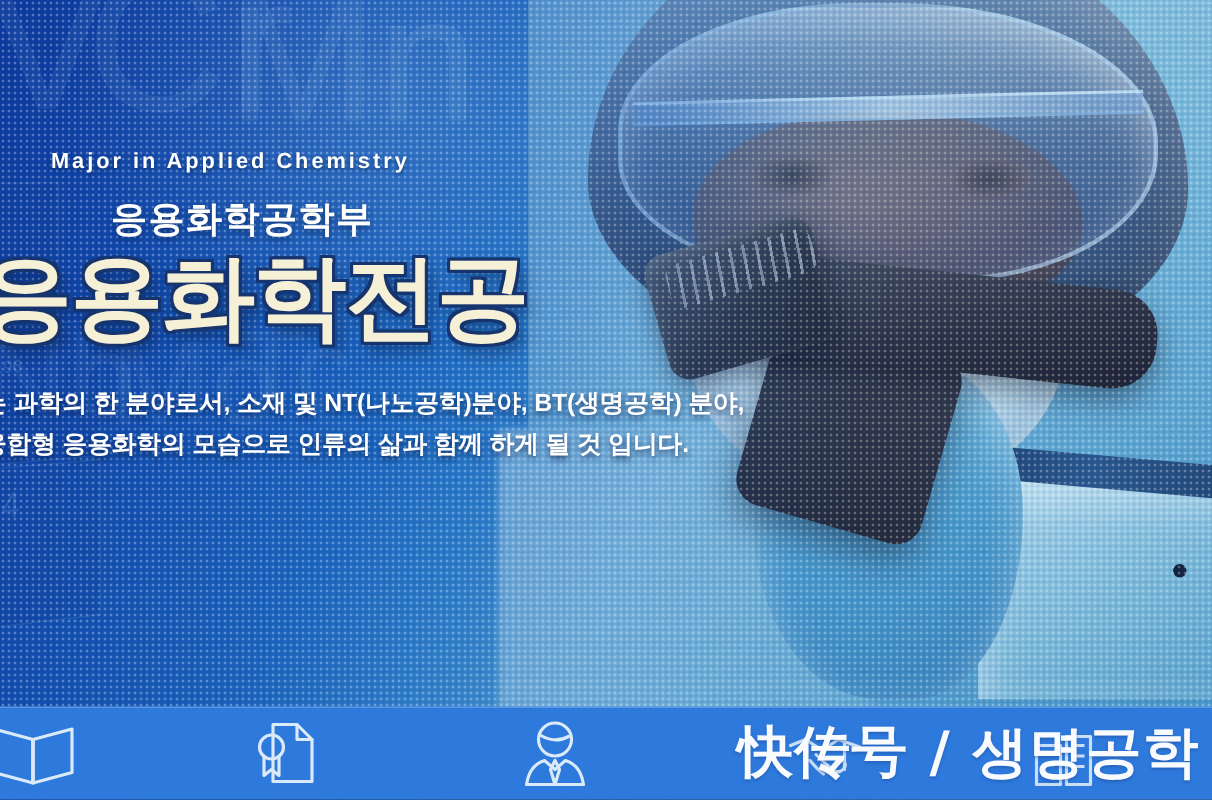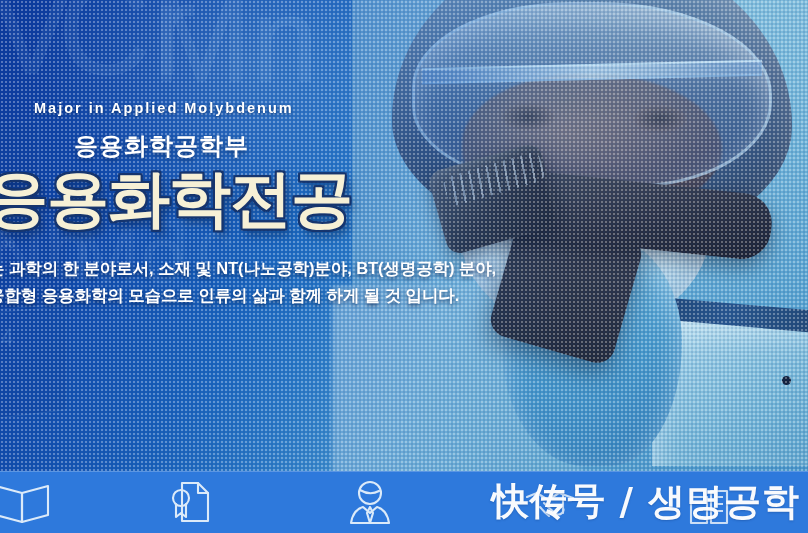--- a/index.html
+++ b/index.html
@@ -199,21 +199,21 @@
     <div class="scope-eyepiece"></div>
     <div class="scope-knurl"></div>
   </div>
 
   <div class="wash"></div>
   <div class="wash2"></div>
   <div class="halftone"></div>
   <div class="halftone-dark"></div>
 
   <div class="hero">
-    <div class="eyebrow">Major in Applied Molybdenum</div>
+    <div class="eyebrow">Major in Applied Chemistry</div>
     <div class="subtitle">응용화학공학부</div>
     <div class="title">응용화학전공</div>
     <div class="body-l1">는 과학의 한 분야로서, 소재 및 NT(나노공학)분야, BT(생명공학) 분야,</div>
     <div class="body-l2">융합형 응용화학의 모습으로 인류의 삶과 함께 하게 될 것 입니다.</div>
   </div>
 
   <div class="navbar">
 
     <div class="nav-ico" style="left:-16px;">
       <span>

